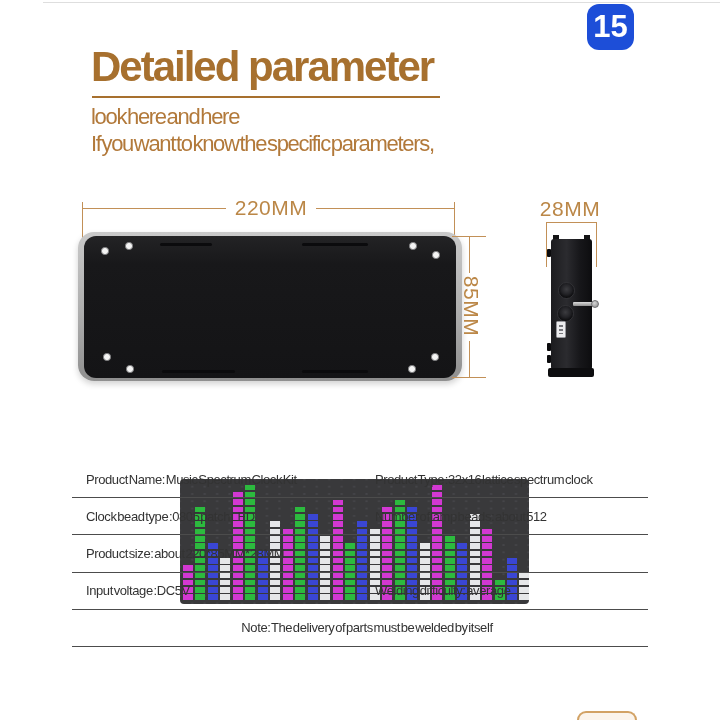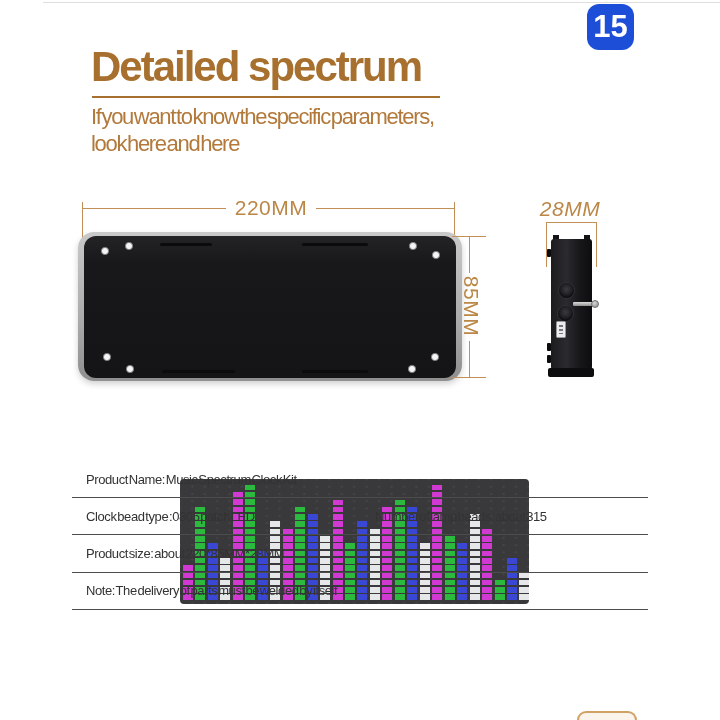--- a/index.html
+++ b/index.html
@@ -64,40 +64,40 @@
 
   
   .size-note{position:absolute;left:0;right:0;top:426px;text-align:center;font-size:16px;
              color:#3f3f3f;letter-spacing:-0.5px;word-spacing:-2px;}
   .param-table{position:absolute;left:72px;top:461px;width:576px;}
   .trow{display:flex;height:36.2px;align-items:center;border-bottom:1.6px solid #4c4c4c;
         font-size:13px;color:#333;letter-spacing:-0.4px;word-spacing:-2.5px;}
   .tcell{white-space:nowrap;}
   .tcell.left{width:303px;padding-left:14px;box-sizing:border-box;}
   .tcell.right{flex:1;}
-  .tcell.full{width:auto;flex:1;}
+  .tcell.full{width:auto;flex:1;text-align:center;}
 
   
   .next-badge{position:absolute;left:577px;top:711px;width:60px;height:12px;
               border:2.5px solid #d2a265;border-bottom:none;border-radius:9px 9px 0 0;
               background:#fbf4ec;box-sizing:border-box;}
 </style>
 </head>
 <body>
 
 <div class="page">
   <div class="top-line"></div>
 
   <div class="badge">15</div>
 
-  <h1 class="title">Detailed spectrum</h1>
+  <h1 class="title">Detailed parameter</h1>
   <div class="title-underline"></div>
   <div class="subtitle">
+    <div>look here and here</div>
     <div>If you want to know the specific parameters,</div>
-    <div>look here and here</div>
   </div>
 
   <div class="dim">
     <div class="dline-h" style="left:82px;top:208px;width:144px;"></div>
     <div class="dline-h" style="left:316px;top:208px;width:139px;"></div>
     <div class="dline-v" style="left:81.5px;top:202px;height:46px;"></div>
     <div class="dline-v" style="left:454px;top:202px;height:46px;"></div>
     <div class="dlabel" style="left:271px;top:208px;">220MM</div>
   </div>
 
@@ -154,21 +154,21 @@
     <div class="dline-h" style="left:452px;top:377px;width:34px;"></div>
     <div class="dline-v" style="left:469px;top:237px;height:36px;"></div>
     <div class="dline-v" style="left:469px;top:341px;height:37px;"></div>
     <div class="dlabel rot" style="left:470.5px;top:306px;">85MM</div>
   </div>
 
   <div class="dim">
     <div class="dline-h" style="left:546px;top:222px;width:51px;"></div>
     <div class="dline-v" style="left:545.5px;top:222px;height:45px;"></div>
     <div class="dline-v" style="left:596px;top:222px;height:45px;"></div>
-    <div class="dlabel" style="left:570px;top:209px;font-style:italic;">28MM</div>
+    <div class="dlabel" style="left:570px;top:209px;">28MM</div>
   </div>
 
   <div>
     <div class="side-tab" style="left:553px;"></div>
     <div class="side-tab" style="left:584px;"></div>
     <div class="side-body"></div>
     <div class="side-base"></div>
     <div class="side-bump" style="left:547px;top:249px;width:4px;height:8px;"></div>
     <div class="side-bump" style="left:547px;top:343px;width:4px;height:8px;"></div>
     <div class="side-bump" style="left:547px;top:355px;width:4px;height:8px;"></div>
@@ -176,27 +176,32 @@
     <div class="pin"></div>
     <div class="pin-cap"></div>
     <div class="jack" style="left:557px;top:305px;"></div>
     <div class="usb"></div>
   </div>
 
 
   <div class="param-table" id="param-table">
       <div class="trow">
         <div class="tcell left">Product Name: Music Spectrum Clock Kit</div>
+        <div class="tcell right">Product Type :32x16 lattice spectrum clock</div>
       </div>
       <div class="trow">
         <div class="tcell left">Clock bead type :0805 patch LED</div>
-        <div class="tcell right">Number of lamp beads: about 315</div>
+        <div class="tcell right">Number of lamp beads: about 512</div>
       </div>
       <div class="trow">
         <div class="tcell left">Product size: about 220*85MM*28MM</div>
+      </div>
+      <div class="trow">
+        <div class="tcell left">Input voltage :DC5V</div>
+        <div class="tcell right">Welding difficulty: average</div>
       </div>
       <div class="trow">
         <div class="tcell left full">Note: The delivery of parts must be welded by itself</div>
       </div>
     </div>
 
   <div class="next-badge"></div>
 </div>
 
 </body></html>

